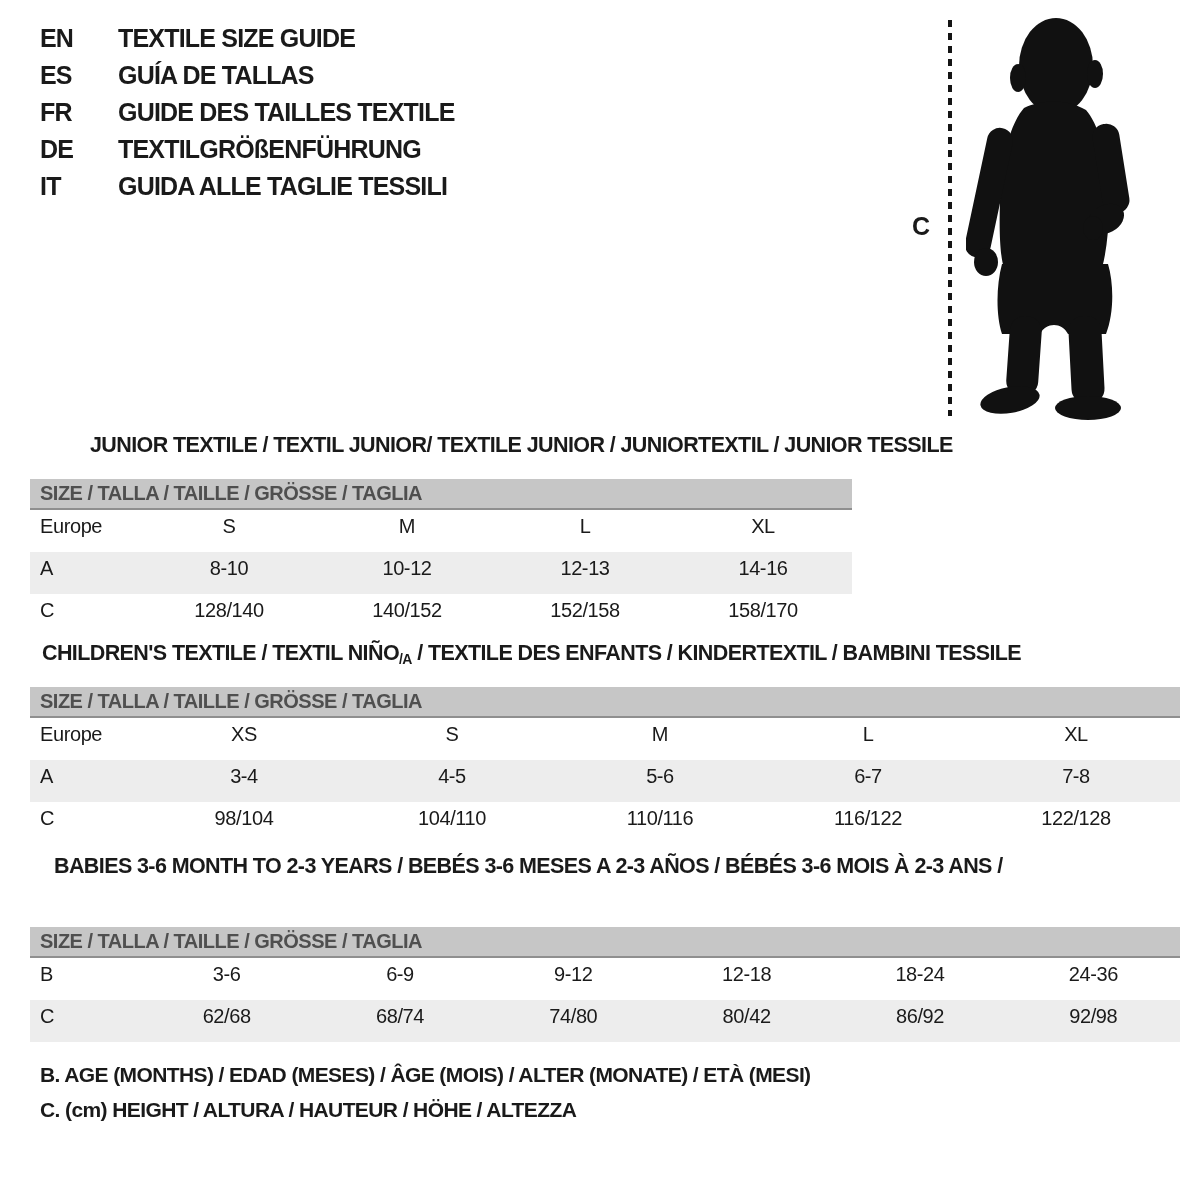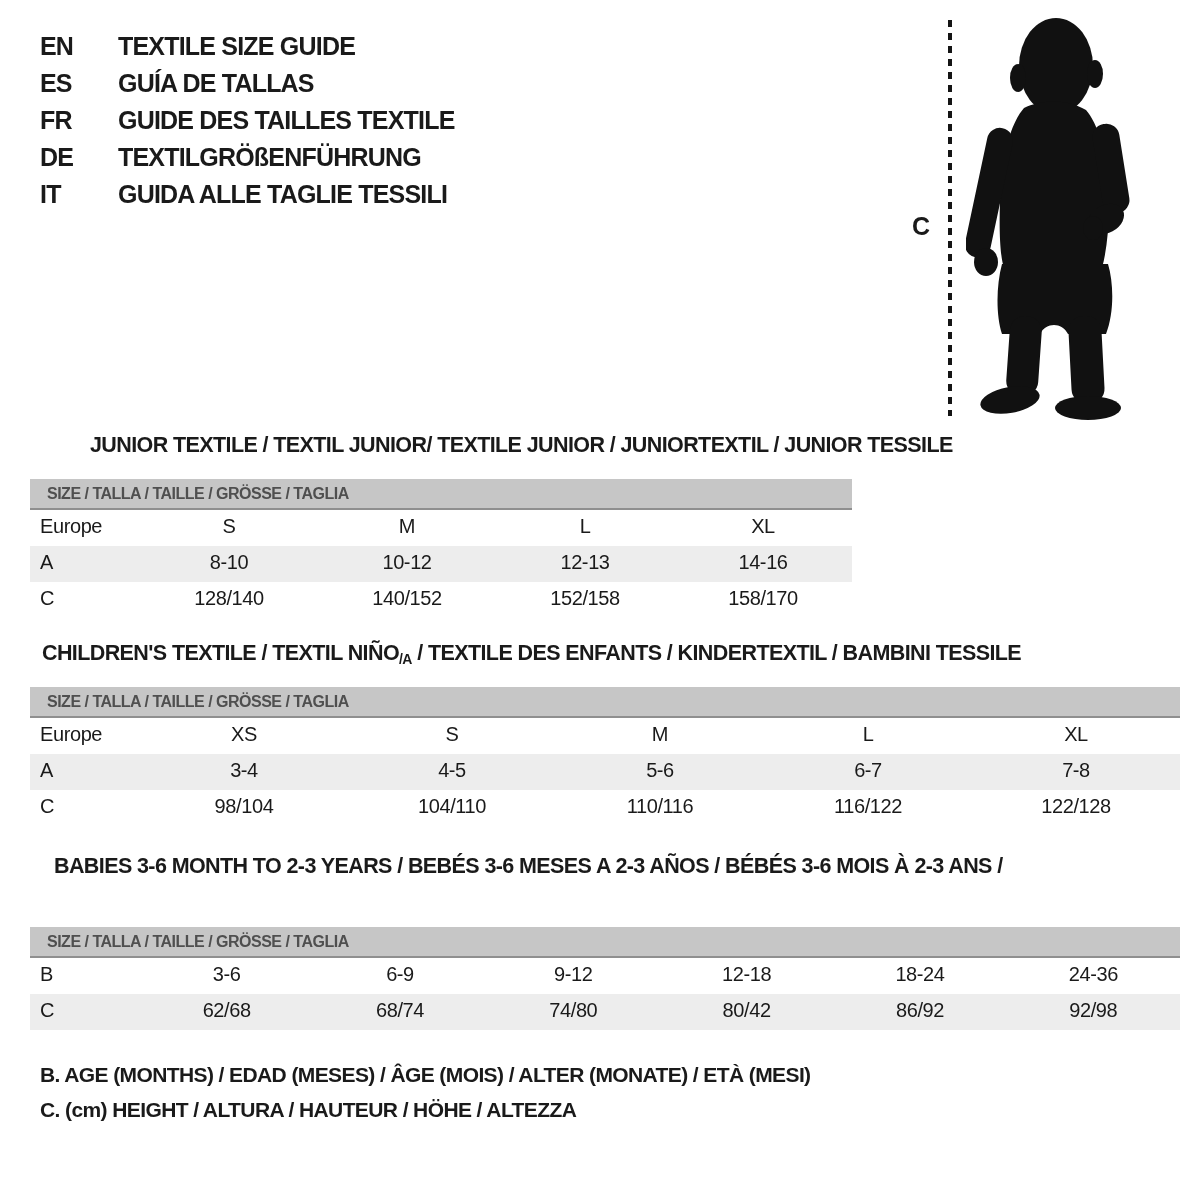--- a/index.html
+++ b/index.html
@@ -4,43 +4,43 @@
 <style>
   html,body { margin:0; padding:0; }
   body {
     width:1200px; height:1200px; background:#ffffff;
     font-family:"Liberation Sans", sans-serif; color:#1a1a1a;
   }
   .page { position:relative; width:1200px; height:1200px; overflow:hidden; background:#ffffff; }
 
   
   .lang-block { position:absolute; left:40px; top:24px; }
-  .lang-row { display:flex; height:37px; align-items:flex-end;
+  .lang-row { display:flex; height:37px; align-items:flex-start;
               font-weight:bold; font-size:25px; letter-spacing:-0.8px; white-space:nowrap; }
   .lang-code { width:78px; flex:0 0 78px; }
 
   
   .measure-line { position:absolute; left:948px; top:20px; width:4px; height:396px;
                   background:repeating-linear-gradient(to bottom,#141414 0 7px, transparent 7px 13px); }
   .measure-label { position:absolute; left:912px; top:212px; font-weight:bold; font-size:25px; }
   .silhouette { position:absolute; left:966px; top:16px; width:174px; height:406px; }
   .silhouette svg { display:block; width:100%; height:100%; }
 
   
   .sec-title { position:absolute; left:42px; font-weight:bold; font-size:21.5px;
                letter-spacing:-0.6px; white-space:nowrap; line-height:22px; }
   .sec-title .sub { font-size:14px; vertical-align:-4px; }
   .two-line div { line-height:34px;margin-left:12px; }
 
   
   .size-table { position:absolute; left:30px; }
   .band { height:29px; background:#c6c6c6; border-bottom:2px solid #8f8f8f;
-          color:#4f4f4f; font-weight:bold; font-size:16px; line-height:29px;
-          padding-left:17px; letter-spacing:-0.5px; }
-  .trow { display:flex; height:36px; line-height:32px; font-size:20px; letter-spacing:-0.4px; }
+          color:#4f4f4f; font-weight:bold; font-size:20px; line-height:29px;
+          padding-left:10px; letter-spacing:-0.5px; }
+  .trow { display:flex; height:42px; line-height:32px; font-size:20px; letter-spacing:-0.4px; }
   .trow.shaded { background:#ededed; }
   .tlabel { flex:0 0 110px; width:110px; padding-left:10px; box-sizing:border-box; }
   .tcell { flex:1; text-align:center; }
   .w-junior { width:822px; }
   .w-wide { width:1150px; }
 
   
   .footnotes { position:absolute; left:40px; top:1064px; }
   .footnote { font-weight:bold; font-size:21px; letter-spacing:-0.6px;
               line-height:22px; margin-bottom:13px; white-space:nowrap; }

